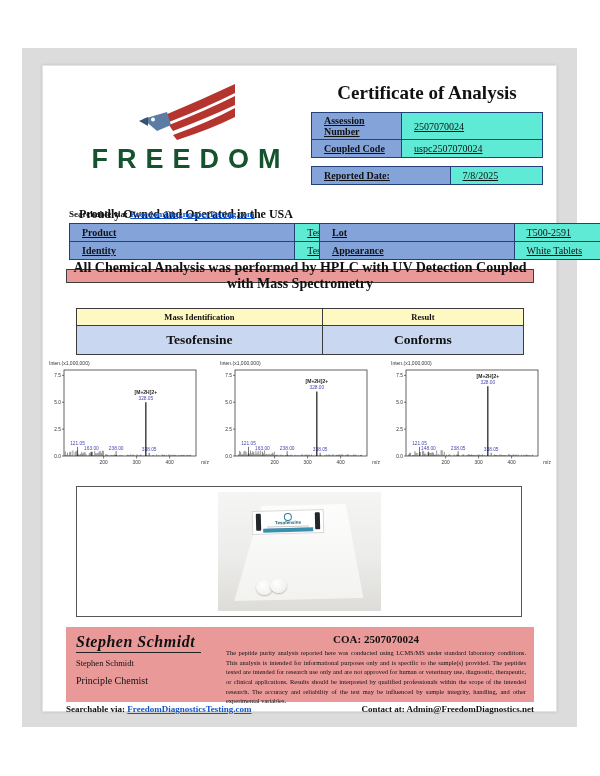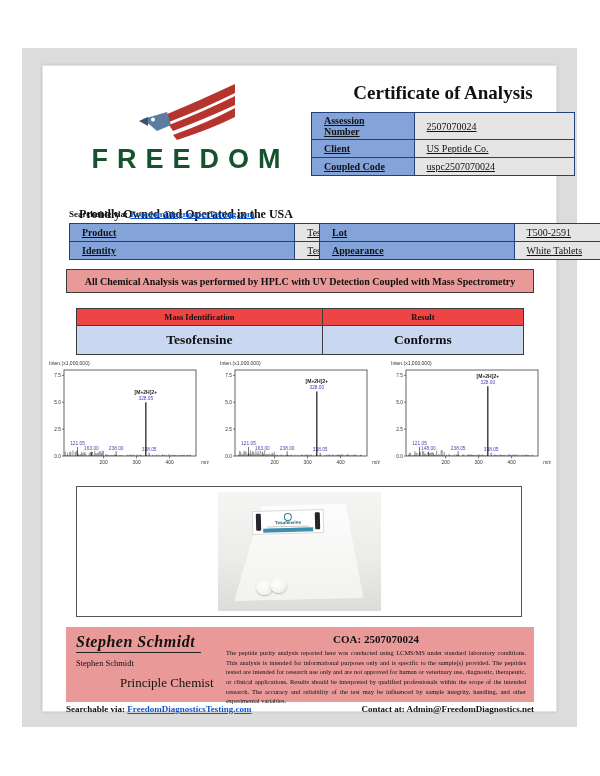--- a/index.html
+++ b/index.html
@@ -15,40 +15,40 @@
   }
   
   .hleft{position:absolute;left:18px;top:18px;width:250px;text-align:center;}
   .eagle{display:block;margin:0 auto;}
   .brand{font-family:"Liberation Sans",sans-serif;font-weight:bold;font-size:27px;
          letter-spacing:9px;padding-left:9px;color:#14532d;margin-top:2px;}
   .brand-sub{font-family:"Liberation Sans",sans-serif;font-weight:bold;font-size:8.5px;
          letter-spacing:6.5px;padding-left:6.5px;color:#5c7ca3;margin-top:3px;}
   .tagline{font-weight:bold;font-size:12px;margin-top:32px;}
   
-  .hright{position:absolute;left:268px;top:16px;width:264px;}
+  .hright{position:absolute;left:268px;top:16px;width:232px;}
   .coa-title{font-weight:bold;font-size:19px;text-align:center;margin-bottom:8px;}
   
   table.info{border-collapse:collapse;width:100%;}
   table.info td{border:1.4px solid #24407a;font-size:10px;padding:2px 12px;height:13px;vertical-align:middle;text-decoration:underline;}
   table.info td.lab{background:#84a3d9;font-weight:bold;}
-  table.info td.val{background:#e5e5e5;margin-left:31px;}
+  table.info td.val{background:#5eead4;margin-left:31px;}
   .gap{height:8px;}
   .searchline{position:absolute;left:26px;top:143px;font-size:9px;font-weight:bold;}
   .searchline a, .bottomline a{color:#1155cc;text-decoration:underline;font-weight:bold;}
   .ptable{position:absolute;left:26px;top:157px;width:236px;}
   .ltable{position:absolute;left:276px;top:157px;width:226px;}
   
-  .banner{position:absolute;left:23px;top:203px;width:468px;height:24px;background:#ea9999;
+  .banner{position:absolute;left:23px;top:203px;width:468px;height:14px;background:#ea9999;
           border:1px solid #3c3c3c;display:flex;align-items:center;justify-content:center;
-          font-weight:bold;font-size:10px;text-align:center;box-sizing:border-box;}
+          font-weight:bold;font-size:14px;text-align:center;box-sizing:border-box;}
   
   .mass{position:absolute;left:33px;top:242px;width:448px;border-collapse:collapse;}
   .mass td{border:1.2px solid #3c3c3c;text-align:center;}
-  .mass .mhdr td{font-size:8.5px;font-weight:bold;height:14px;background:#ef4444;}
+  .mass .mhdr td{font-size:8.5px;font-weight:bold;height:14px;background:#fef9c3;}
   .mass .mrow td{font-size:13.5px;font-weight:bold;height:26px;background:#c9d7f0;}
   .mass td.c1{width:55%;} .mass td.c2{width:45%;}
   
   .charts{position:absolute;left:3px;top:291px;width:510px;display:flex;justify-content:space-between;}
   .charts svg{display:block;}
   
   .photobox{position:absolute;left:33px;top:420px;width:446px;height:131px;border:1px solid #555;
             background:#fff;display:flex;align-items:center;justify-content:center;box-sizing:border-box;}
   .photo{width:163px;height:119px;background:linear-gradient(180deg,#f5f5f4 0%,#ececea 55%,#dddcd9 100%);
          position:relative;overflow:hidden;}
@@ -67,21 +67,21 @@
        radial-gradient(circle at 40% 35%,#ffffff 0%,#f4f3f0 60%,#dcdad5 100%);
        box-shadow:0 1px 1.5px rgba(0,0,0,.25);}
   .tab1{left:38px;top:88px;} .tab2{left:52px;top:86px;}
   
   .footpink{position:absolute;left:23px;top:561px;width:468px;height:75px;background:#ea9999;
             display:flex;box-sizing:border-box;padding:6px 8px 4px 10px;}
   .sigcol{width:140px;flex:none;}
   .sig{font-style:italic;font-size:16px;font-weight:bold;border-bottom:1.2px solid #222;
        display:inline-block;padding:0 6px 1px 0;letter-spacing:0.5px;}
   .signame{font-size:8.5px;margin-top:5px;}
-  .sigrole{font-size:13px;margin-top:7px;margin-left:44px;}
+  .sigrole{font-size:10px;margin-top:7px;}
   .coacol{flex:1;padding-left:10px;}
   .coanum{font-size:11px;font-weight:bold;text-align:center;margin-bottom:3px;}
   .disc{font-size:6.45px;line-height:1.5;text-align:justify;}
   .bottomline{position:absolute;left:23px;top:638px;width:468px;display:flex;justify-content:space-between;
               font-size:9px;font-weight:bold;}
 </style>
 </head>
 <body>
 
 <div class="frame">
@@ -102,32 +102,32 @@
 
     <div class="hright">
       <div class="coa-title">Certificate of Analysis</div>
       <table class="info">
         <tbody>
             <tr>
           <td class="lab" style="width:39%">Assession Number</td>
           <td class="val">2507070024</td>
         </tr>
         <tr>
-          <td class="lab">Client</td>
-          <td class="val">US Peptide Co.</td>
-        </tr>
-        <tr>
           <td class="lab">Coupled Code</td>
           <td class="val">uspc2507070024</td>
         </tr>
       </tbody>
         </table>
       <div class="gap"></div>
       <table class="info">
         <tbody>
+        <tr>
+          <td class="lab">Reported Date:</td>
+          <td class="val">7/8/2025</td>
+        </tr>
       </tbody>
         </table>
     </div>
 
     <div class="searchline">
       <span>Searchable via:</span>
       <a href="#">FreedomDiagnosticsTesting.com</a>
     </div>
 
     <table class="info ptable">

